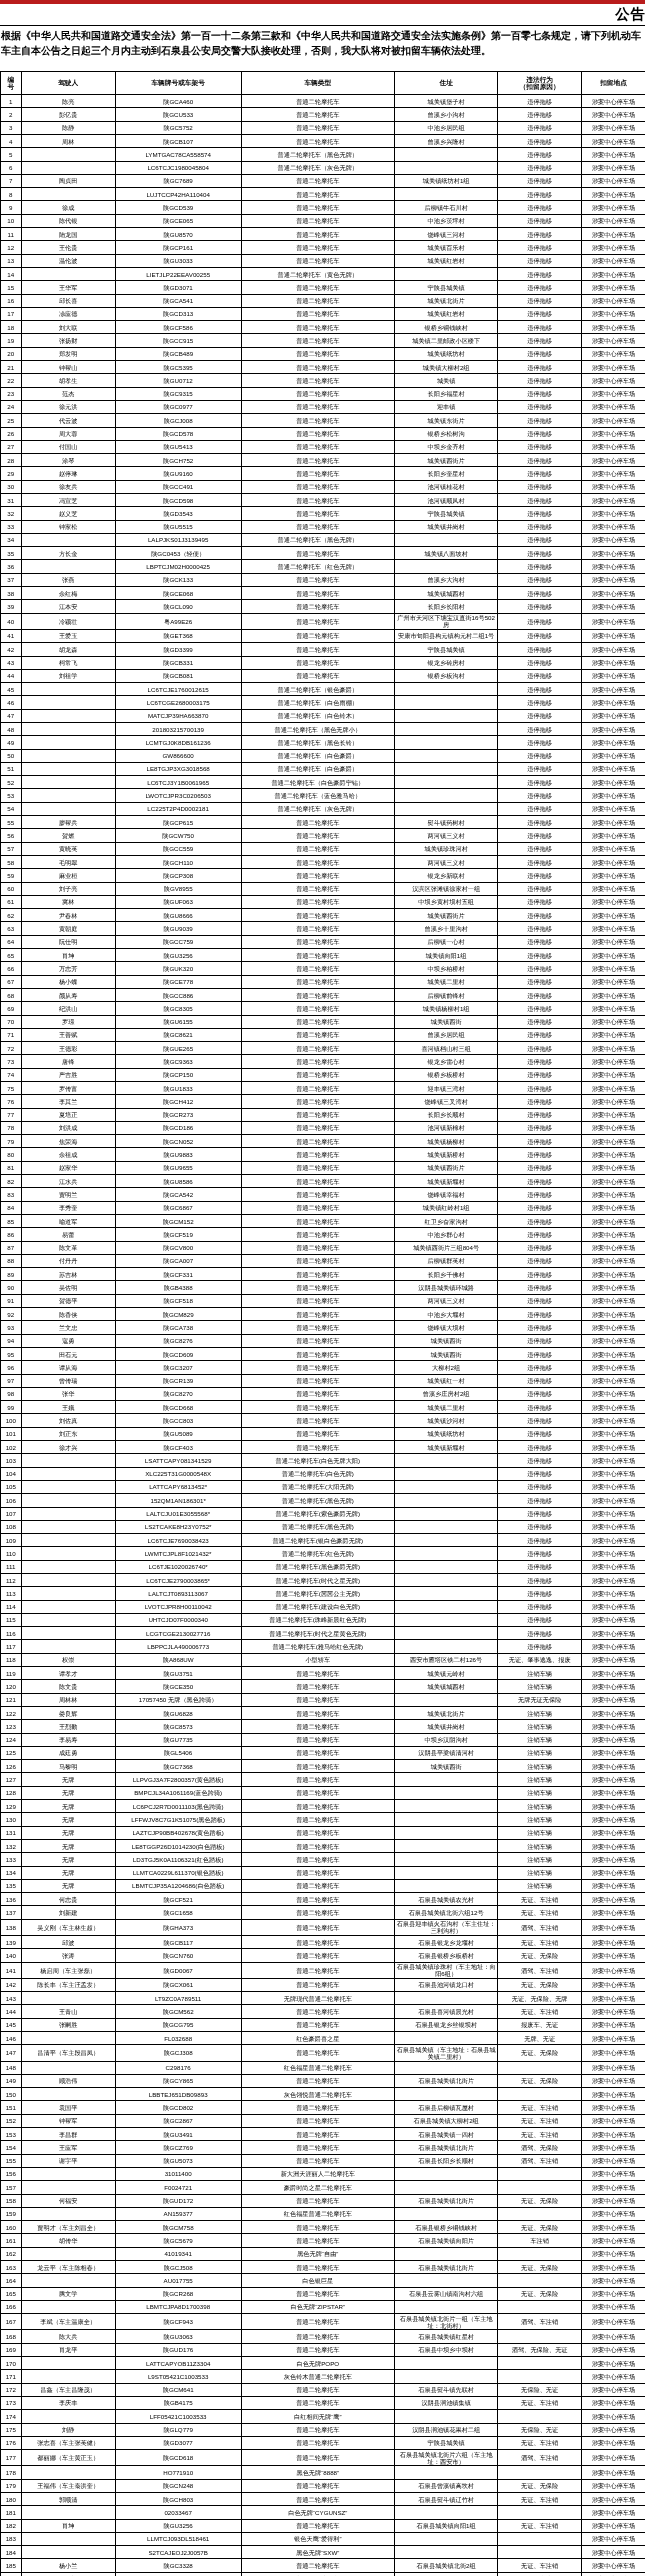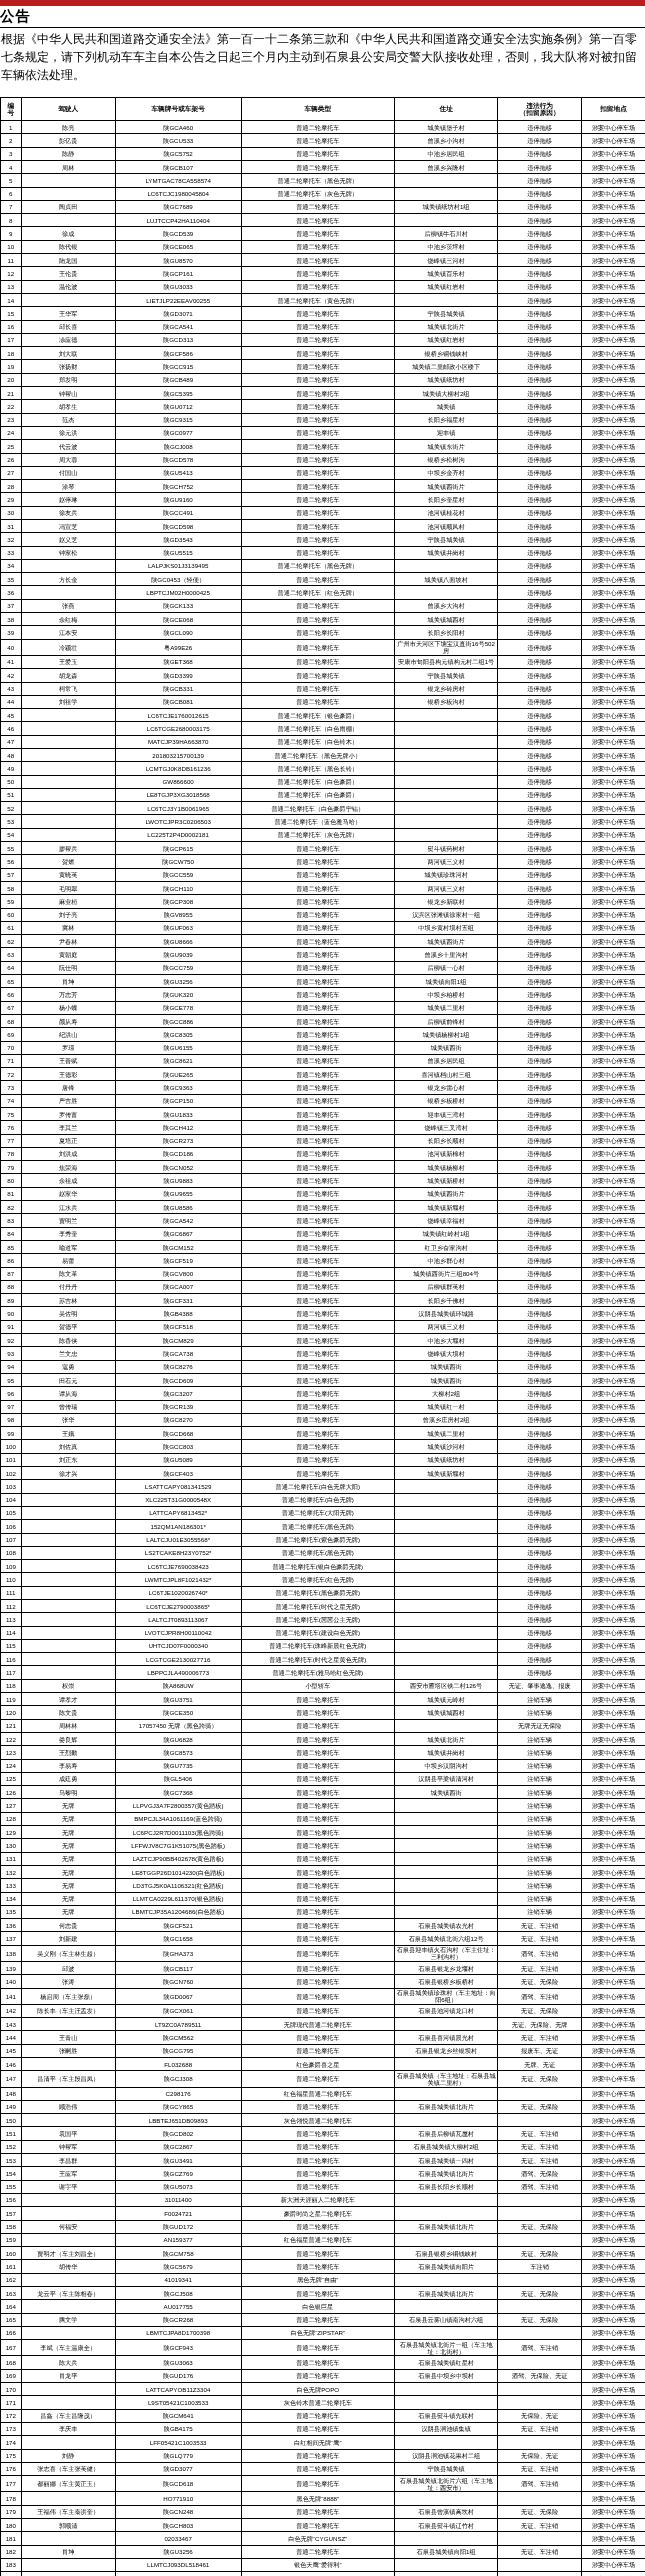--- a/index.html
+++ b/index.html
@@ -1,19 +1,19 @@
 <!DOCTYPE html>
 <html style="font-size:8.2px"><head>
 <meta charset="utf-8">
 <style>
   html,body{margin:0;padding:0;background:#fff;color:#000;}
   body{width:646px;font-family:"Liberation Sans","DejaVu Sans",sans-serif;}
-  .title-bar{border-top:6px solid #b91c1c;border-bottom:0.5px solid #000;text-align:left;
+  .title-bar{border-top:4px solid #b91c1c;border-bottom:0.5px solid #000;text-align:right;
              font-size:14.4px;font-weight:bold;padding:0.5px 0 1.5px 0;letter-spacing:1px;}
-  .intro{font-size:12px;font-weight:normal;line-height:1.5;padding:2.1px 1.5px 0 1px;text-align:left;}
+  .intro{font-size:10px;font-weight:bold;line-height:1.5;padding:2.1px 1.5px 0 1px;text-align:left;}
   table{border-collapse:collapse;width:100%;margin-top:13.4px;table-layout:fixed;}
   th,td{border:0.5px solid #000;text-align:center;vertical-align:middle;
         padding:0.5px 1px;font-size:6.2px;line-height:1.15;height:11.3px;
         overflow:hidden;word-break:break-all;}
   th{font-size:6.7px;font-weight:bold;white-space:pre-line;height:20.6px;}
   td{font-weight:500;}
 </style>
 </head>
 <body>
 

